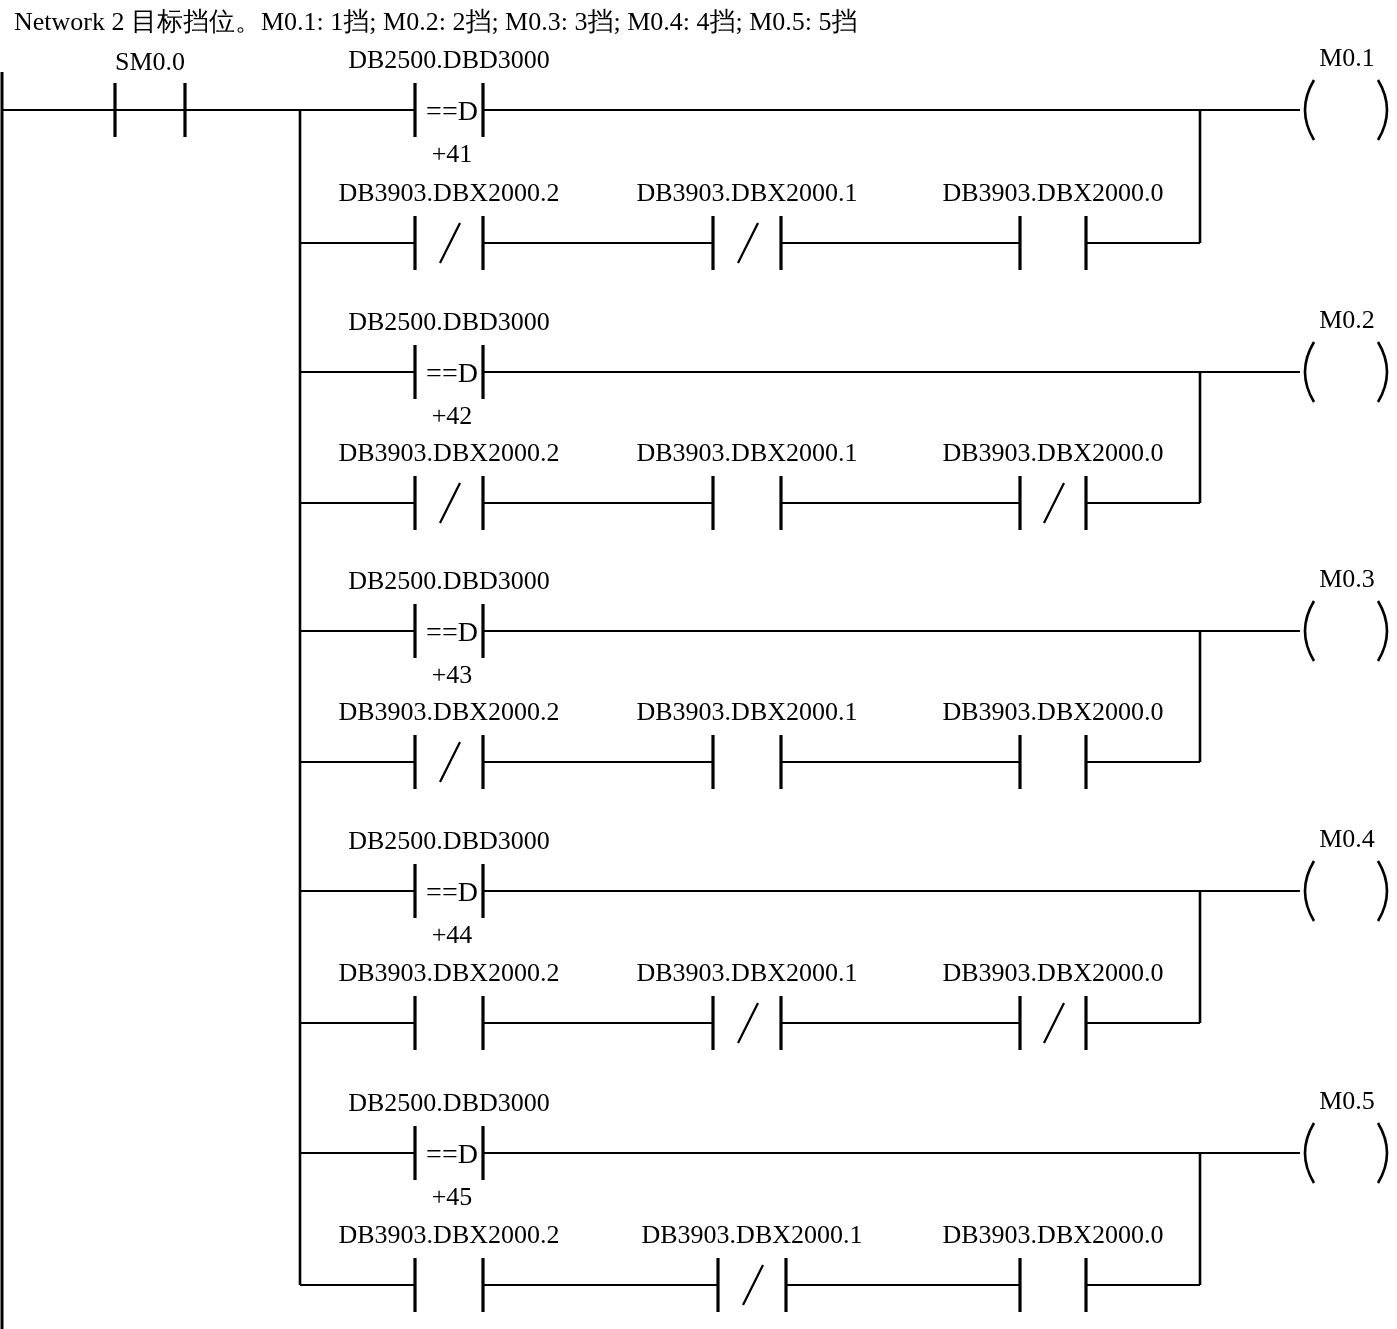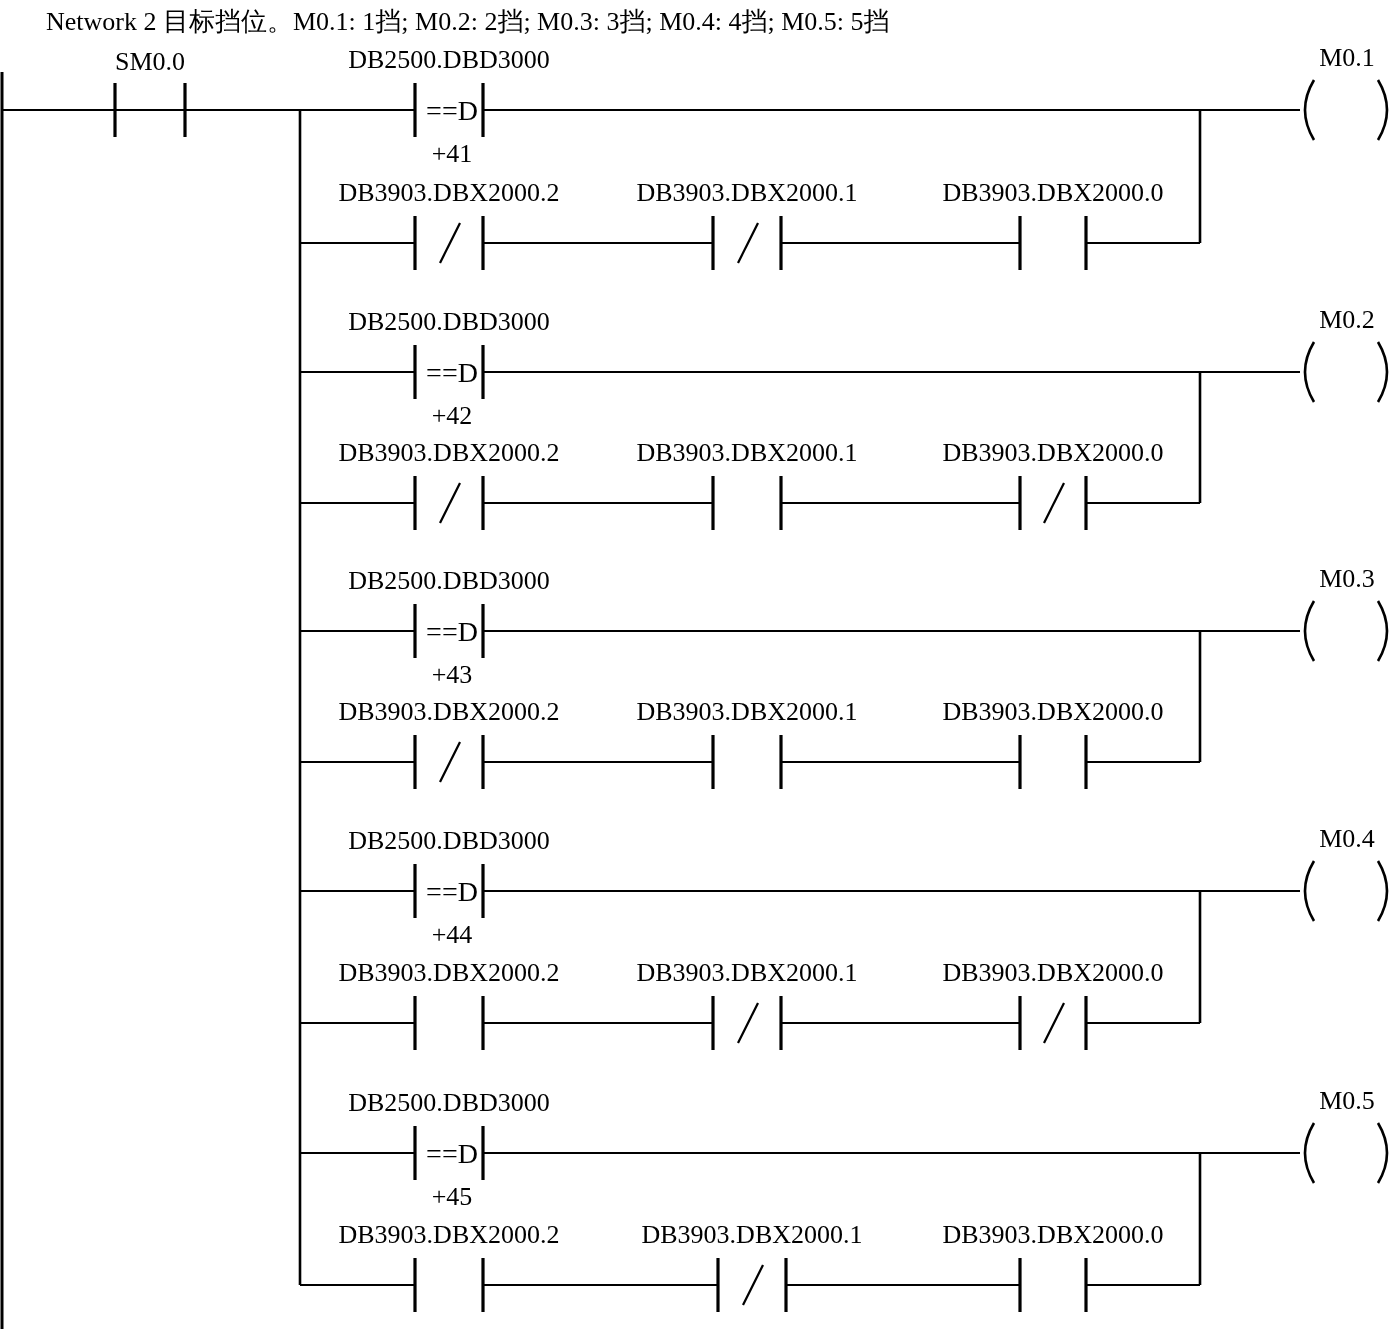--- a/index.html
+++ b/index.html
@@ -14,21 +14,21 @@
   svg#ladder line,svg#ladder path{stroke:#000;fill:none;}
   .wire{stroke-width:2.2;}
   .rail{stroke-width:3;}
   .contact-bar{stroke-width:3.2;}
   .branch{stroke-width:2.6;}
   text{font-family:"Liberation Serif","DejaVu Serif",serif;fill:#000;}
   .tag{font-size:26px;}
   .opnd{font-size:26px;}
   .cmp{font-size:28px;}
   .coil-lbl{font-size:26px;}
-  .hdr{position:absolute;left:14px;top:4px;font-size:26px;white-space:nowrap;margin-left:32px;}
+  .hdr{position:absolute;left:14px;top:4px;font-size:26px;white-space:nowrap;}
 </style>
 </head>
 <body>
 
 <div id="stage">
   <div class="hdr">Network 2   目标挡位。M0.1: 1挡; M0.2: 2挡; M0.3: 3挡; M0.4: 4挡; M0.5: 5挡</div>
   <svg id="ladder" viewBox="0 0 1397 1329">
       <line x1="2" y1="72" x2="2" y2="1329" class="rail"></line>
       <line x1="2" y1="110" x2="300" y2="110" class="wire"></line>
       <line x1="115" y1="83" x2="115" y2="137" class="contact-bar"></line>

